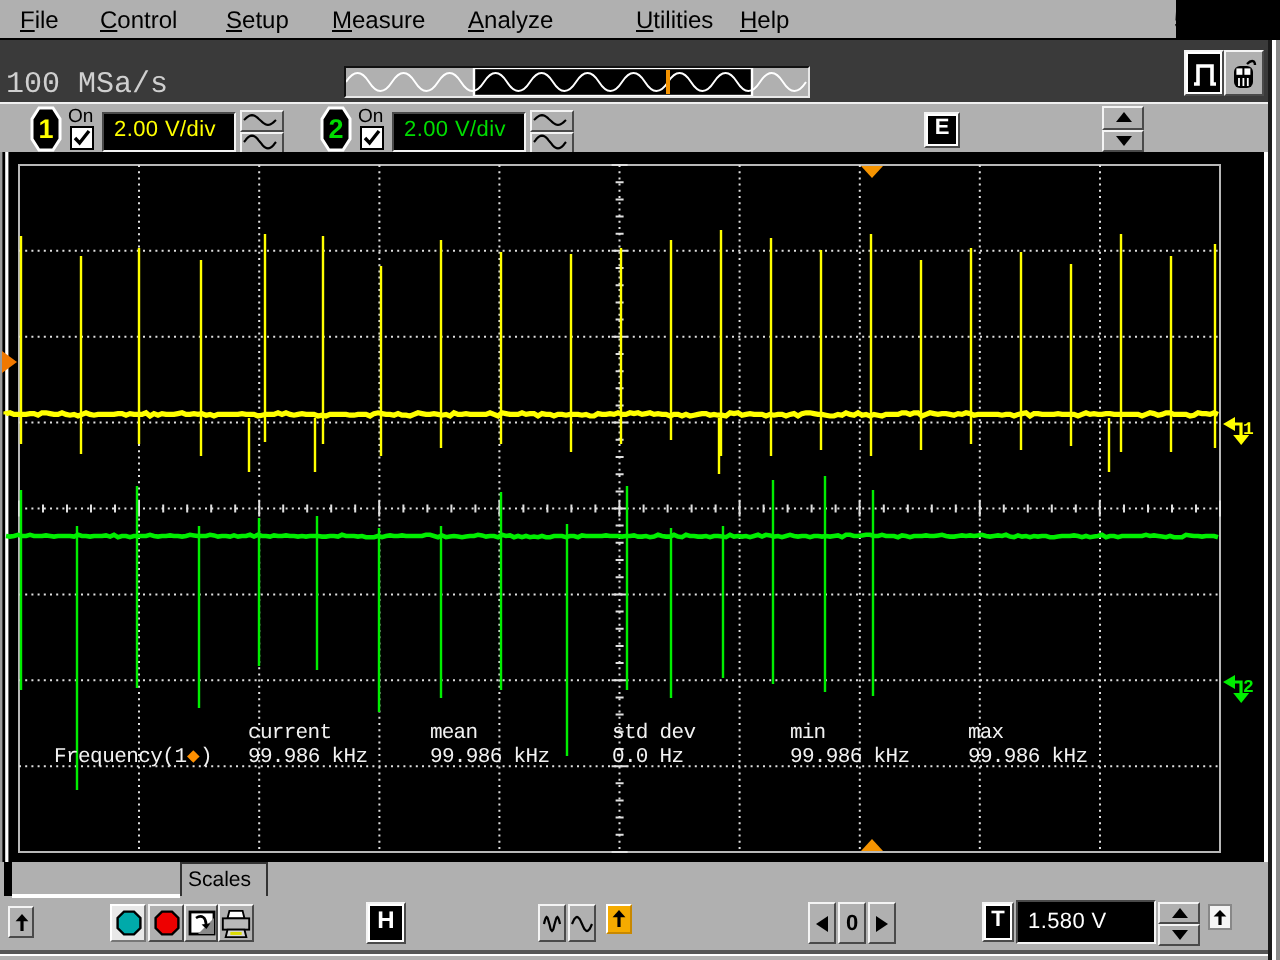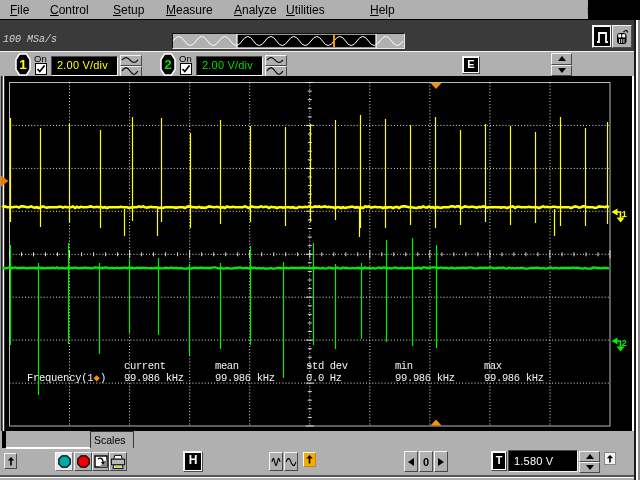--- a/index.html
+++ b/index.html
@@ -17,28 +17,28 @@
 svg { display:block; }
 </style></head>
 <body>
 
 <div class="abs" style="left:0;top:0;width:588px;height:18.5px;background:#b0b0b0;color:#000;font-size:12px;">
   <span class="abs" style="left:10px;top:3px;"><u>F</u>ile</span>
   <span class="abs" style="left:50px;top:3px;"><u>C</u>ontrol</span>
   <span class="abs" style="left:113px;top:3px;"><u>S</u>etup</span>
   <span class="abs" style="left:166px;top:3px;"><u>M</u>easure</span>
   <span class="abs" style="left:234px;top:3px;"><u>A</u>nalyze</span>
-  <span class="abs" style="left:286px;top:3px;"><u>U</u>tilities</span>
+  <span class="abs" style="left:318px;top:3px;"><u>U</u>tilities</span>
   <span class="abs" style="left:370px;top:3px;"><u>H</u>elp</span>
   <span class="abs" style="left:587px;top:3px;font-size:12px;">5:50 PM</span>
 </div>
 <div class="abs" style="left:0;top:18.5px;width:640px;height:1.5px;background:#000;"></div>
 
 <div class="abs" style="left:0;top:20px;width:640px;height:31px;background:#3a3a3a;">
-  <span class="abs" style="left:3px;top:14px;font-family:'Liberation Mono',monospace;font-size:10px;color:#cfcfcf;font-style:italic;">100 MSa/s</span>
+  <span class="abs" style="left:3px;top:14px;font-family:'Liberation Mono',monospace;font-size:15px;color:#cfcfcf;">100 MSa/s</span>
 
   <div class="abs" style="left:172px;top:13px;width:233px;height:16px;background:#b0b0b0;border:1px solid;border-color:#111 #e8e8e8 #e8e8e8 #111;">
     <svg width="231" height="14" viewBox="0 0 231 14" style="position:absolute;left:0;top:0">
       <rect x="64" y="0" width="139" height="14" fill="#000" stroke="#fff" stroke-width="1.2"></rect>
       <path d="M0 7 Q 5.8 -2 11.5 7 Q 17.2 16 23.0 7 Q 28.8 -2 34.5 7 Q 40.2 16 46.0 7 Q 51.8 -2 57.5 7 Q 63.2 16 69.0 7 Q 74.8 -2 80.5 7 Q 86.2 16 92.0 7 Q 97.8 -2 103.5 7 Q 109.2 16 115.0 7 Q 120.8 -2 126.5 7 Q 132.2 16 138.0 7 Q 143.8 -2 149.5 7 Q 155.2 16 161.0 7 Q 166.8 -2 172.5 7 Q 178.2 16 184.0 7 Q 189.8 -2 195.5 7 Q 201.2 16 207.0 7 Q 212.8 -2 218.5 7 Q 224.2 16 230.0 7" stroke="#fff" stroke-width="1" fill="none"></path>
       <rect x="160" y="1" width="2" height="12" fill="#f59300"></rect>
     </svg>
   </div>
 
   <div class="abs blkbtn" style="left:592px;top:5px;width:20px;height:23px;">

